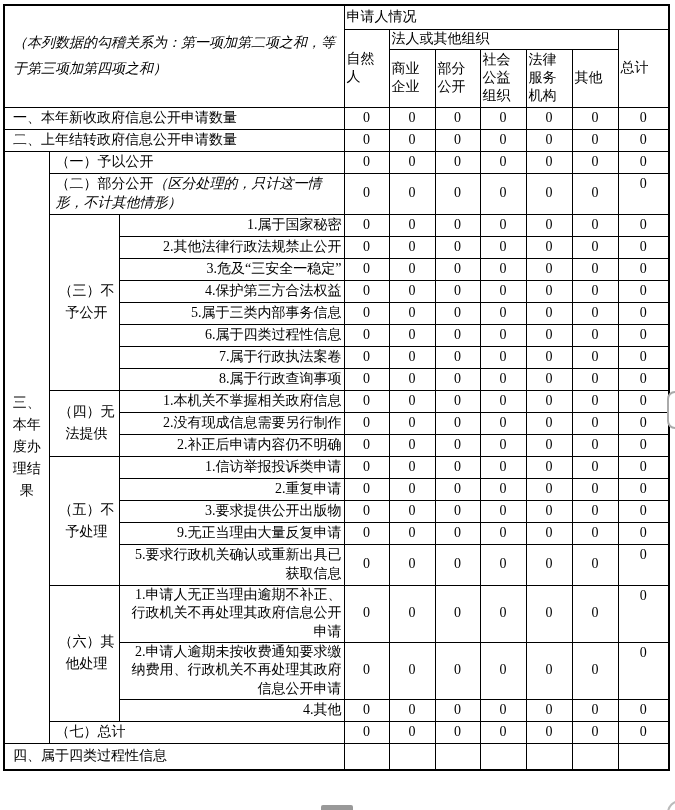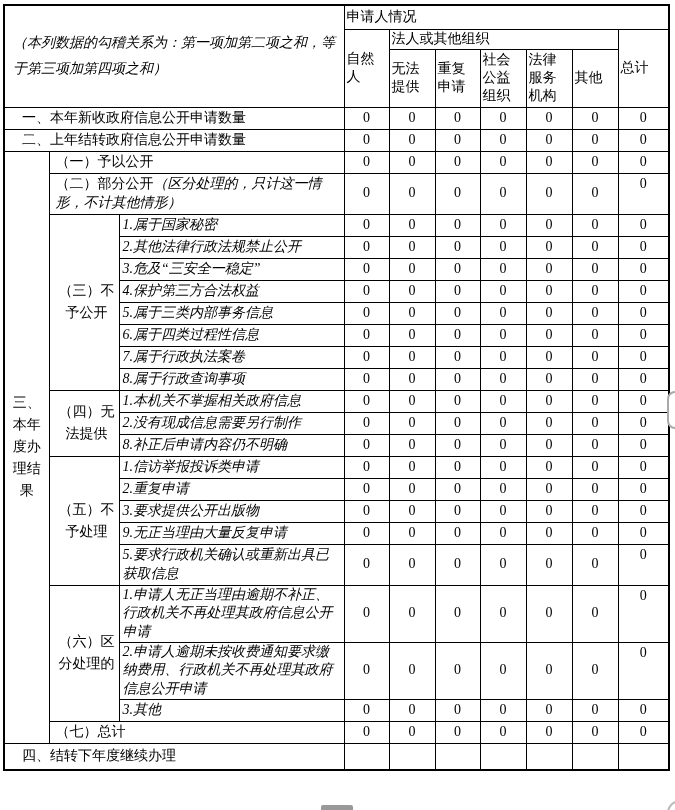--- a/index.html
+++ b/index.html
@@ -14,25 +14,25 @@
   td{
     border:1px solid #000;font-size:14px;line-height:1.3;vertical-align:middle;
     padding:0 2px;overflow:hidden;word-break:break-all;
   }
   
   tr.h1{height:24px;} tr.h2{height:20px;} tr.h3{height:58px;}
   td.hc{text-align:left;}
   td.note{font-style:italic;text-align:left;padding:0 8px;line-height:26px;font-size:14px;}
   
   tr.rs{height:22px;} tr.r2l{height:41px;} tr.r3l{height:57px;} tr.r4x{height:27px;}
-  td.lbl{text-align:left;padding-left:17px;}
+  td.lbl{text-align:left;padding-left:8px;}
   td.sec{text-align:center;padding:0 1px;line-height:22px;}
   td.grp{text-align:center;padding:0 1px 0 6px;line-height:22px;}
   td.glbl{text-align:left;padding-left:6px;}
-  td.item{text-align:left;padding-left:3px;padding-right:2px;font-style:italic;}
+  td.item{text-align:right;padding-left:3px;padding-right:2px;}
   td.v{text-align:center;}
   td.vt{text-align:center;vertical-align:top;padding-top:1px;}
   em.knote{font-style:italic;}
   
   .side-handle{
     position:absolute;left:667px;top:391px;width:18px;height:38px;background:#fff;
     border:2px solid #aaaaaa;border-radius:8px;box-sizing:border-box;
   }
   
   .hthumb{
@@ -65,22 +65,22 @@
       <tr class="h1">
     <td class="note" colspan="3" rowspan="3">（本列数据的勾稽关系为：第一项加第二项之和，等于第三项加第四项之和）</td>
     <td class="hc" colspan="7">申请人情况</td>
   </tr>
   <tr class="h2">
     <td class="hc" rowspan="2">自然人</td>
     <td class="hc" colspan="5">法人或其他组织</td>
     <td class="hc" rowspan="2">总计</td>
   </tr>
   <tr class="h3">
-    <td class="hc">无法提供</td>
-    <td class="hc">重复申请</td>
+    <td class="hc">商业企业</td>
+    <td class="hc">部分公开</td>
     <td class="hc">社会公益组织</td>
     <td class="hc">法律服务机构</td>
     <td class="hc">其他</td>
   </tr>
 
   <tr class="rs">
     <td class="lbl" colspan="3">一、本年新收政府信息公开申请数量</td>
     <td class="v">0</td>
     <td class="v">0</td>
     <td class="v">0</td>
@@ -221,21 +221,21 @@
     <td class="item">2.没有现成信息需要另行制作</td>
     <td class="v">0</td>
     <td class="v">0</td>
     <td class="v">0</td>
     <td class="v">0</td>
     <td class="v">0</td>
     <td class="v">0</td>
     <td class="v">0</td>
   </tr>
   <tr class="rs">
-    <td class="item">8.补正后申请内容仍不明确</td>
+    <td class="item">2.补正后申请内容仍不明确</td>
     <td class="v">0</td>
     <td class="v">0</td>
     <td class="v">0</td>
     <td class="v">0</td>
     <td class="v">0</td>
     <td class="v">0</td>
     <td class="v">0</td>
   </tr>
 
   <tr class="rs">
@@ -284,42 +284,42 @@
     <td class="v">0</td>
     <td class="v">0</td>
     <td class="v">0</td>
     <td class="v">0</td>
     <td class="v">0</td>
     <td class="v">0</td>
     <td class="vt">0</td>
   </tr>
 
   <tr class="r3l">
-    <td class="grp" rowspan="3">（六）区分处理的</td>
+    <td class="grp" rowspan="3">（六）其他处理</td>
     <td class="item">1.申请人无正当理由逾期不补正、行政机关不再处理其政府信息公开申请</td>
     <td class="v">0</td>
     <td class="v">0</td>
     <td class="v">0</td>
     <td class="v">0</td>
     <td class="v">0</td>
     <td class="v">0</td>
     <td class="vt">0</td>
   </tr>
   <tr class="r3l">
     <td class="item">2.申请人逾期未按收费通知要求缴纳费用、行政机关不再处理其政府信息公开申请</td>
     <td class="v">0</td>
     <td class="v">0</td>
     <td class="v">0</td>
     <td class="v">0</td>
     <td class="v">0</td>
     <td class="v">0</td>
     <td class="vt">0</td>
   </tr>
   <tr class="rs">
-    <td class="item">3.其他</td>
+    <td class="item">4.其他</td>
     <td class="v">0</td>
     <td class="v">0</td>
     <td class="v">0</td>
     <td class="v">0</td>
     <td class="v">0</td>
     <td class="v">0</td>
     <td class="v">0</td>
   </tr>
 
   <tr class="rs">
@@ -327,21 +327,21 @@
     <td class="v">0</td>
     <td class="v">0</td>
     <td class="v">0</td>
     <td class="v">0</td>
     <td class="v">0</td>
     <td class="v">0</td>
     <td class="v">0</td>
   </tr>
 
   <tr class="r4x">
-    <td class="lbl" colspan="3">四、结转下年度继续办理</td>
+    <td class="lbl" colspan="3">四、属于四类过程性信息</td>
     <td class="v"></td>
     <td class="v"></td>
     <td class="v"></td>
     <td class="v"></td>
     <td class="v"></td>
     <td class="v"></td>
     <td class="v"></td>
   </tr>
 </tbody>
   </table>

